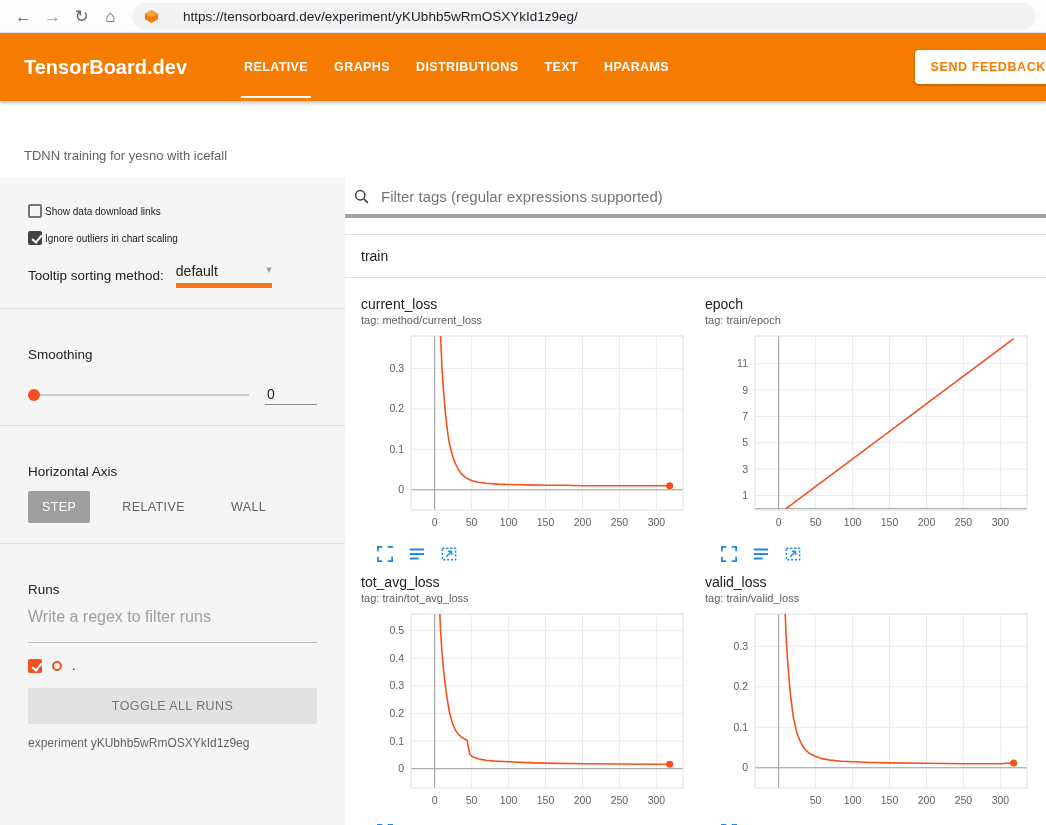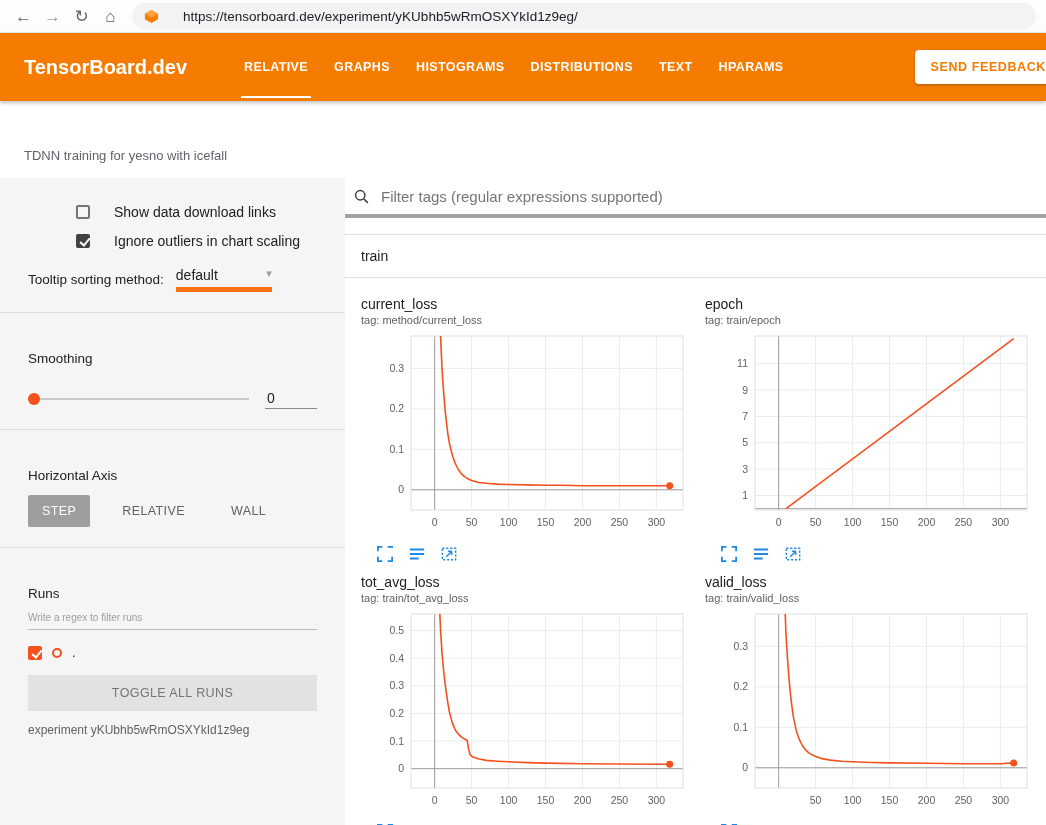--- a/index.html
+++ b/index.html
@@ -27,22 +27,22 @@
   .feedback { position:absolute; right:-16px; top:50%; transform:translateY(-50%);
     background:#fff; color:#f57c00; border:none; border-radius:4px; font-size:12.5px;
     font-weight:bold; letter-spacing:.6px; padding:10px 16px; box-shadow:0 1px 3px rgba(0,0,0,.3);
     font-family:"Liberation Sans",sans-serif; cursor:pointer; white-space:nowrap; }
   
   .subheader { height:77px; display:flex; align-items:flex-end; padding:0 0 15px 24px;
     color:#5f6368; font-size:13px; background:#fff; }
   
   .content { display:flex; height:647px; }
   .sidebar { width:345px; flex-shrink:0; background:#f5f5f5; padding:26px 28px 0 28px; }
-  .cb-row { display:flex; align-items:center; gap:24px; margin-bottom:13px;
-    font-size:14px; color:#212121; cursor:pointer;margin-left:48px; }
+  .cb-row { display:flex; align-items:center; gap:3px; margin-bottom:13px;
+    font-size:10px; color:#212121; cursor:pointer; }
   .cb { width:14px; height:14px; border:2px solid #757575; border-radius:2px;
     background:#f5f5f5; position:relative; flex-shrink:0; }
   .cb.checked { background:#424242; border-color:#424242; }
   .cb.checked::after { content:""; position:absolute; left:4px; top:0px; width:4px; height:8px;
     border:solid #fff; border-width:0 2px 2px 0; transform:rotate(40deg); }
   .cb.orange { background:#f4511e; border-color:#f4511e; }
   .tooltip-row { display:flex; align-items:center; gap:12px; margin-top:18px; font-size:13.5px; color:#212121; }
   .dropdown { width:96px; border-bottom:5px solid #f97316; font-size:14px; color:#212121;
     display:flex; justify-content:space-between; align-items:flex-start; padding-bottom:4px; cursor:pointer; }
   .dropdown .arrow { color:#9e9e9e; font-size:11px; }
@@ -53,21 +53,21 @@
   .slider-thumb { position:absolute; left:0; top:-5px; width:12px; height:12px;
     border-radius:50%; background:#f4511e; cursor:grab; }
   .smooth-input { width:52px; border:none; border-bottom:1px solid #8a8a8a; background:transparent;
     font-size:14px; color:#212121; padding:2px; outline:none; font-family:"Liberation Sans",sans-serif; }
   .axis-row { display:flex; align-items:center; margin-top:12px; gap:18px; }
   .axis-btn { font-size:12.5px; letter-spacing:.4px; color:#616161; padding:9px 14px;
     border:none; background:transparent; border-radius:2px; cursor:pointer;
     font-family:"Liberation Sans",sans-serif; }
   .axis-btn.active { background:#9e9e9e; color:#fff; }
   .runs-input { width:100%; border:none; border-bottom:1px solid #bdbdbd; background:transparent;
-    font-size:10px; padding:7px 0 6px 0; color:#212121; outline:none; margin-top:4px;
+    font-size:16px; padding:7px 0 16px 0; color:#212121; outline:none; margin-top:4px;
     font-family:"Liberation Sans",sans-serif; }
   .runs-input::placeholder { color:#9e9e9e; }
   .run-row { display:flex; align-items:center; gap:10px; margin-top:15px; font-size:13px; color:#212121; }
   .run-circle { width:10px; height:10px; border:2px solid #f4511e; border-radius:50%; flex-shrink:0; }
   .toggle-all { margin-top:15px; width:100%; background:#e2e2e2; border:none; color:#757575;
     font-size:12.5px; letter-spacing:.4px; padding:11px 0; cursor:pointer;
     font-family:"Liberation Sans",sans-serif; }
   .exp-caption { margin-top:12px; font-size:12px; color:#5f6368; }
   
   .main { flex:1; background:#fff; overflow:hidden; }
@@ -100,21 +100,20 @@
     </svg>
     <span class="url">https://tensorboard.dev/experiment/yKUbhb5wRmOSXYkId1z9eg/</span>
   </div>
 </div>
 
 <div class="app-header">
   <div class="logo">TensorBoard.dev</div>
   <nav class="tabs">
     <span class="tab active">RELATIVE</span>
     <span class="tab">GRAPHS</span>
-    <span class="tab">HISTOGRAMS</span>
     <span class="tab">DISTRIBUTIONS</span>
     <span class="tab">TEXT</span>
     <span class="tab">HPARAMS</span>
   </nav>
   <button class="feedback">SEND FEEDBACK</button>
 </div>
 
 <div class="subheader">
   <span>TDNN training for yesno with icefall</span>
 </div>

